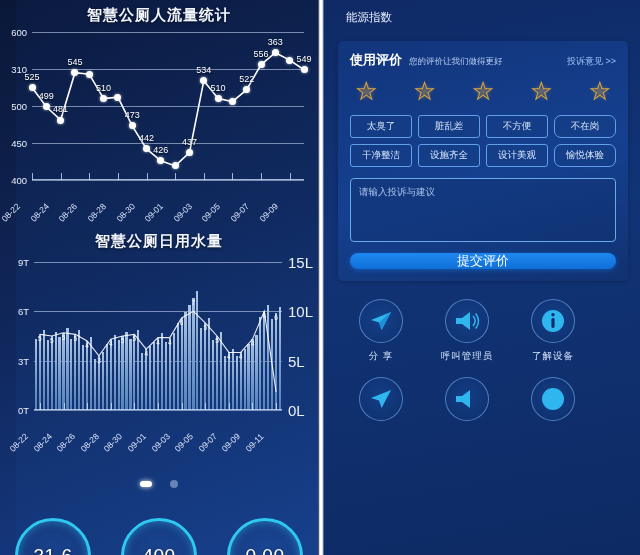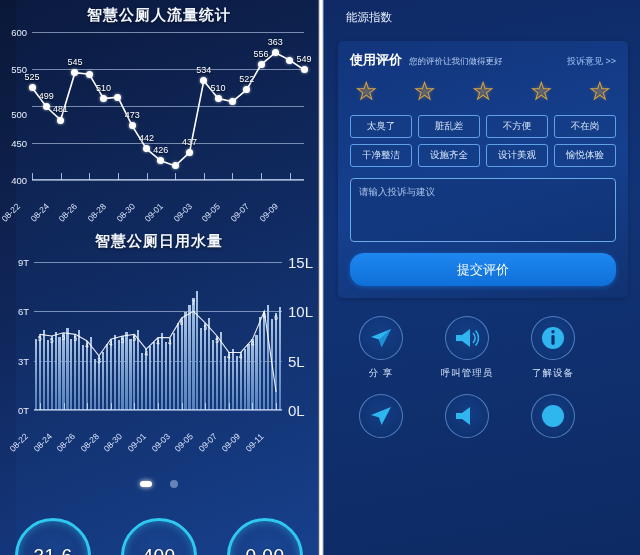--- a/index.html
+++ b/index.html
@@ -161,29 +161,29 @@
           -webkit-text-stroke: 1px #d9a441; text-shadow: 0 0 4px rgba(217,164,65,.45); }
 
   .tags { margin-top: 4px; }
   .tag-row { display:flex; justify-content: space-between; margin-top: 6px; }
   .tag {
     flex: 1; margin: 0 3px; text-align: center;
     border: 1px solid #5fa0e8; border-radius: 3px;
     color: #d8e7fb; font-size: 9.5px; padding: 4px 0;
     background: rgba(20,60,130,.35);
   }
-  .tag:first-child { margin-left: 0; } .tag:last-child { margin-right: 0; }
+  .tag:first-child { margin-left: 0; } .tag:last-child { margin-right: 0; border-radius: 7px; }
 
   .textarea {
     margin-top: 11px; height: 64px; border: 1px solid #6aa9ea; border-radius: 4px;
     background: rgba(16,48,110,.45); color:#a9c3e8; font-size: 9.5px;
     padding: 7px 8px;
   }
   .submit {
-    margin-top: 11px; height: 33px; border-radius: 14px;
+    margin-top: 11px; height: 16px; border-radius: 14px;
     background: linear-gradient(180deg,#1e88f0 0%, #0f6fd8 100%);
     color:#ffffff; font-size: 13px; display:flex; align-items:center;
     justify-content:center; box-shadow: 0 1px 5px rgba(20,120,230,.55);
   }
 
   .actions { margin-top: 18px; display:flex; justify-content: flex-start; }
   .action { text-align:center; width: 86px; }
   .action-circle {
     width: 44px; height: 44px; margin: 0 auto; border-radius: 50%;
     border: 1px solid rgba(120,175,240,.6);
@@ -201,23 +201,23 @@
   <div class="panel-left">
 
     <div class="chart1">
       <div class="chart-title">智慧公厕人流量统计</div>
       <div class="plot1" id="plot1">
           <div class="gridline" style="top: 148px;"></div>
           <div class="ytick" style="top: 148px;">400</div>
           <div class="gridline" style="top: 111px;"></div>
           <div class="ytick" style="top: 111px;">450</div>
           <div class="gridline" style="top: 74px;"></div>
-          <div class="ytick" style="top: 82px;">500</div>
+          <div class="ytick" style="top: 74px;">500</div>
           <div class="gridline" style="top: 37px;"></div>
-          <div class="ytick" style="top: 37px;">550</div>
+          <div class="ytick" style="top: 37px;">310</div>
           <div class="gridline" style="top: 0px;"></div>
           <div class="ytick" style="top: 0px;">600</div>
           <div class="axis-bottom"></div>
           <svg class="lineSvg" width="272" height="148">
             <polyline points="0,55.5 14.315789473684209,74.74 28.631578947368418,88.06 42.94736842105263,40.7 57.263157894736835,42.18000000000001 71.57894736842105,66.6 85.89473684210526,65.11999999999999 100.21052631578947,93.98 114.52631578947367,116.92 128.8421052631579,128.76 143.1578947368421,133.94 157.47368421052633,120.62 171.78947368421052,48.83999999999999 186.10526315789474,66.6 200.42105263157893,69.56 214.73684210526315,57.72 229.05263157894734,32.56 243.3684210526316,20.72 257.6842105263158,28.11999999999999 272,37.739999999999995" fill="none" stroke="#ffffff" stroke-width="1.6"></polyline>
           </svg>
           <div class="dot" style="left: 0px; top: 55.5px;"></div>
           <div class="dot" style="left: 14.3158px; top: 74.74px;"></div>
           <div class="dot" style="left: 28.6316px; top: 88.06px;"></div>
           <div class="dot" style="left: 42.9474px; top: 40.7px;"></div>

